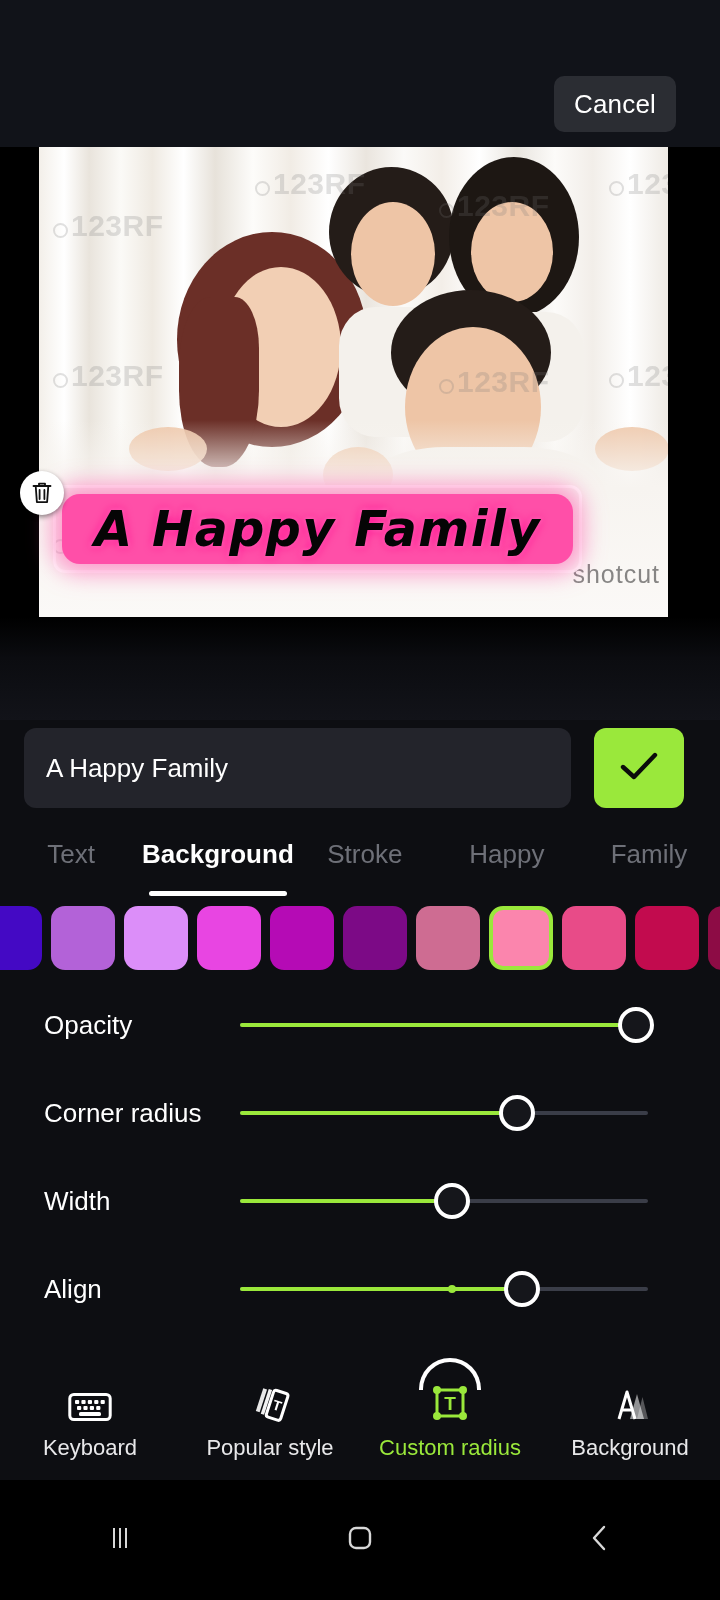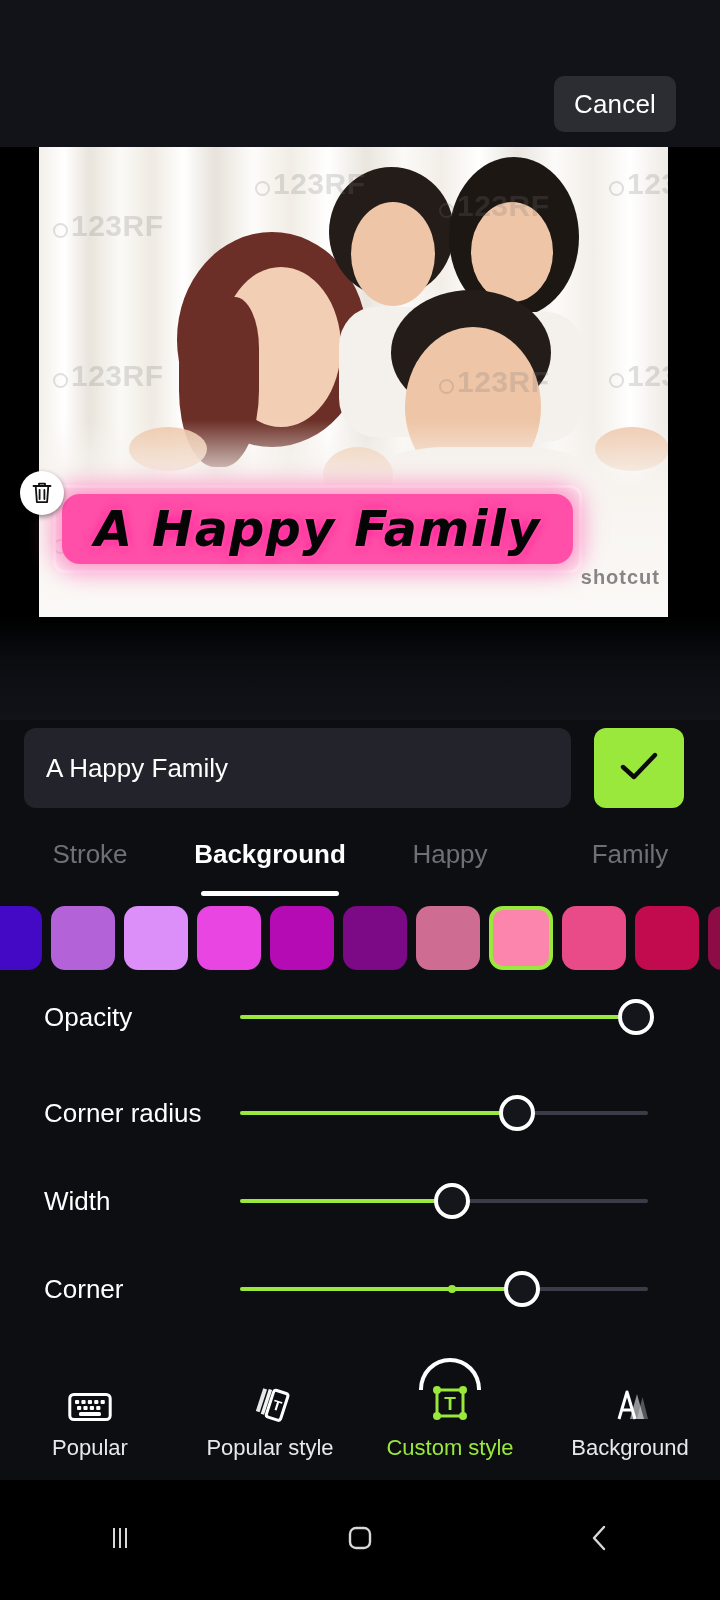--- a/index.html
+++ b/index.html
@@ -58,21 +58,21 @@
     font-size: 19px; font-weight: bold; letter-spacing: .5px;
     font-family: "Liberation Sans", sans-serif; white-space: nowrap;
   }
   .wm .ring {
     display: inline-block; width: 15px; height: 15px; border: 2px solid rgba(120,120,120,.22);
     border-radius: 50%; margin-right: 3px; vertical-align: -2px; position: relative;
   }
   .wm-big { font-size: 30px; }
   .wm-cut {
     position: absolute; right: 8px; bottom: 28px;
-    color: rgba(40,40,40,.55); font-size: 20px; font-weight: bold; letter-spacing: 1px; margin-top: 36px;
+    color: rgba(40,40,40,.55); font-size: 25px; font-weight: normal; letter-spacing: 1px; margin-top: 36px;
   }
 
   
   .text-obj {
     position: absolute; left: 53px; top: 338px; width: 529px; height: 88px;
   }
   .text-frame {
     position: absolute; left: 0; top: 0; width: 100%; height: 100%;
     border: 3px solid rgba(255,255,255,.92);
     border-radius: 12px;
@@ -286,41 +286,42 @@
       <div class="confirm-btn">
         <span>
           <svg width="40" height="30" viewBox="0 0 40 30" fill="none" stroke="#0b0b0b" stroke-width="4.4" stroke-linecap="round" stroke-linejoin="round">
             <path d="M4 16l11 10L36 4"></path>
           </svg>
         </span>
       </div>
     </div>
 
     <div class="tabs">
+      <div class="tab">Text</div>
+      <div class="tab active">Background</div>
       <div class="tab">Stroke</div>
-      <div class="tab active">Background</div>
       <div class="tab">Happy</div>
       <div class="tab">Family</div>
     </div>
 
     <div class="swatch-row" id="swatch-row">
         <div class="swatch" style="background: rgb(68, 9, 196);"></div>
         <div class="swatch" style="background: rgb(179, 98, 216);"></div>
         <div class="swatch" style="background: rgb(220, 142, 249);"></div>
         <div class="swatch" style="background: rgb(232, 69, 226);"></div>
         <div class="swatch" style="background: rgb(181, 11, 181);"></div>
         <div class="swatch" style="background: rgb(124, 10, 134);"></div>
         <div class="swatch" style="background: rgb(206, 108, 146);"></div>
         <div class="swatch sel" style="background: rgb(251, 133, 173);"></div>
         <div class="swatch" style="background: rgb(232, 75, 136);"></div>
         <div class="swatch" style="background: rgb(194, 11, 78);"></div>
         <div class="swatch" style="background: rgb(141, 12, 69);"></div>
       </div>
 
-    <div class="slider-row" id="slider-0" style="top:274px;">
+    <div class="slider-row" id="slider-0" style="top:282px;">
       <div class="slider-label">Opacity</div>
       <div class="track">
           <div class="fill" style="width: 395.76px; background: rgb(154, 232, 59);"></div>
           <div class="knob" style="left: 395.76px;"></div>
         </div>
     </div>
     <div class="slider-row" id="slider-2" style="top:458px;">
       <div class="slider-label">Width</div>
       <div class="track">
           <div class="fill" style="width: 212.16px; background: rgb(154, 232, 59);"></div>
@@ -328,21 +329,21 @@
         </div>
     </div>
     <div class="slider-row" id="slider-1" style="top:370px;">
       <div class="slider-label">Corner radius</div>
       <div class="track">
           <div class="fill" style="width: 277.44px; background: rgb(154, 232, 59);"></div>
           <div class="knob" style="left: 277.44px;"></div>
         </div>
     </div>
     <div class="slider-row" id="slider-3" style="top:546px;">
-      <div class="slider-label">Corner</div>
+      <div class="slider-label">Align</div>
       <div class="track">
           <div class="fill" style="width: 281.52px; background: rgb(154, 232, 59);"></div>
           <div class="tick" style="left: 208.16px;"></div>
           <div class="knob" style="left: 281.52px;"></div>
         </div>
     </div>
   </div>
 
   <div class="bottombar">
 
@@ -357,21 +358,21 @@
               <rect x="26.2" y="9" width="4.2" height="4" rx="1"></rect>
             <rect x="32.6" y="9" width="4.2" height="4" rx="1"></rect>
             <rect x="9" y="15" width="4.2" height="4" rx="1"></rect>
               <rect x="15.4" y="15" width="4.2" height="4" rx="1"></rect>
             <rect x="21.8" y="15" width="4.2" height="4" rx="1"></rect>
               <rect x="28.2" y="15" width="4.2" height="4" rx="1"></rect>
             <rect x="11" y="21" width="22" height="4" rx="1.6"></rect>
           </g>
         </svg>
       </div>
-      <div class="blabel">Popular</div>
+      <div class="blabel">Keyboard</div>
     </div>
 
     <div class="bitem">
       <div class="bicon">
         <svg width="44" height="40" viewBox="0 0 44 40" fill="none">
           <g transform="rotate(18 22 20)">
             <path d="M11 8 L15 8 L15 32 L11 32 Z" fill="#ffffff" opacity=".9"></path>
             <path d="M16.5 7 L20 7 L20 33 L16.5 33 Z" fill="#ffffff" opacity=".95"></path>
             <rect x="22" y="6" width="15" height="28" rx="2.6" stroke="#ffffff" stroke-width="3" fill="none"></rect>
             <text x="29.5" y="25" font-family="Liberation Sans, sans-serif" font-size="14" font-weight="bold" fill="#ffffff" text-anchor="middle">T</text>
@@ -388,21 +389,21 @@
           <rect x="8" y="7" width="26" height="26" stroke="#9ae83b" stroke-width="3" fill="none"></rect>
           <text x="21" y="27" font-family="Liberation Sans, sans-serif" font-size="19" font-weight="bold" fill="#9ae83b" text-anchor="middle">T</text>
           <g fill="#9ae83b">
             <circle cx="8" cy="7" r="4"></circle>
               <circle cx="34" cy="7" r="4"></circle>
             <circle cx="8" cy="33" r="4"></circle>
               <circle cx="34" cy="33" r="4"></circle>
           </g>
         </svg>
       </div>
-      <div class="blabel">Custom style</div>
+      <div class="blabel">Custom radius</div>
     </div>
 
     <div class="bitem">
       <div class="bicon">
         <svg width="46" height="36" viewBox="0 0 46 36" fill="none">
           <path d="M12 32 L20 5 L28 32" stroke="#ffffff" stroke-width="3" stroke-linejoin="round" fill="none"></path>
           <path d="M15.5 23 H24.5" stroke="#ffffff" stroke-width="3"></path>
           <path d="M23 32 L30 7 L37 32 Z" fill="#ffffff" opacity=".55"></path>
           <path d="M30 32 L35.5 10 L41 32 Z" fill="#ffffff" opacity=".3"></path>
         </svg>

